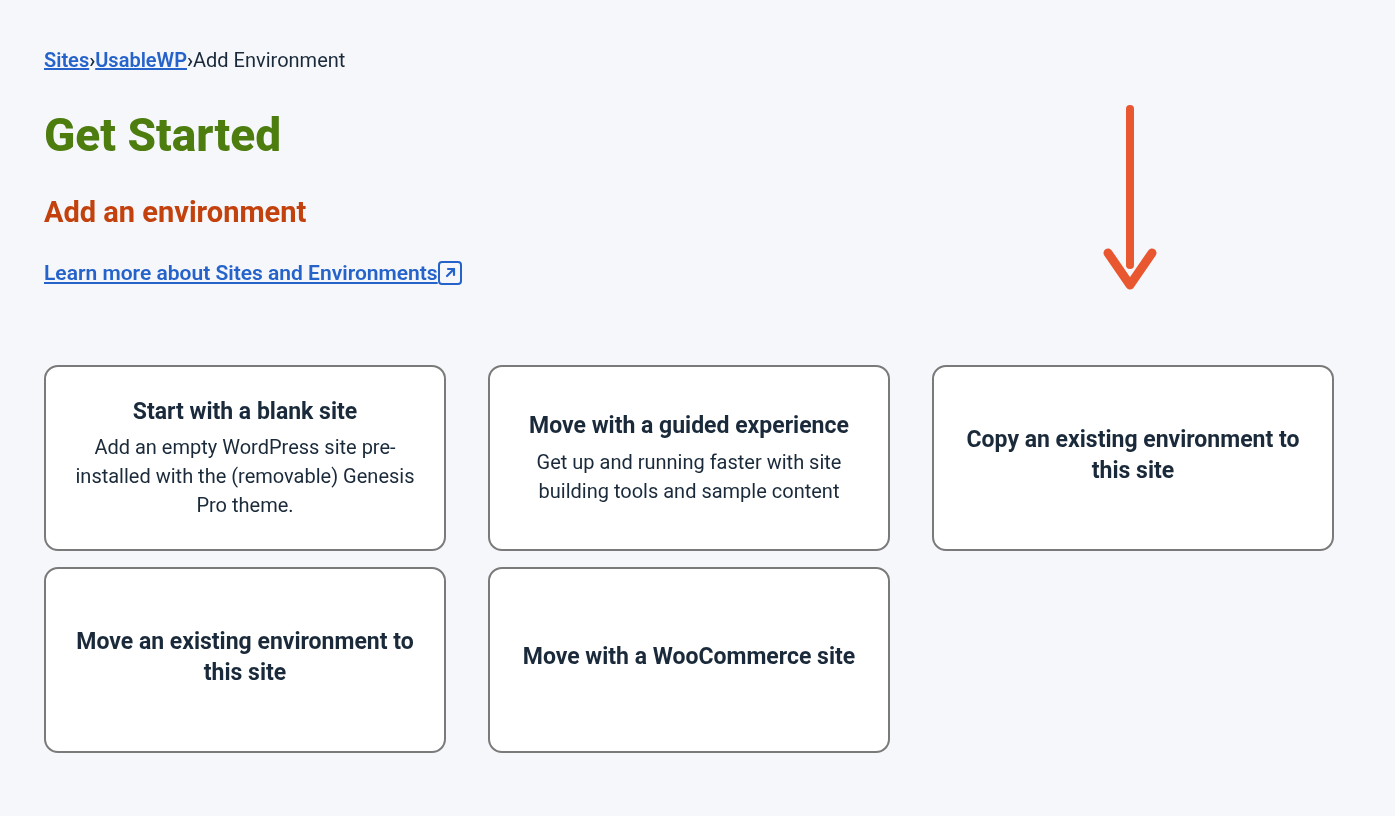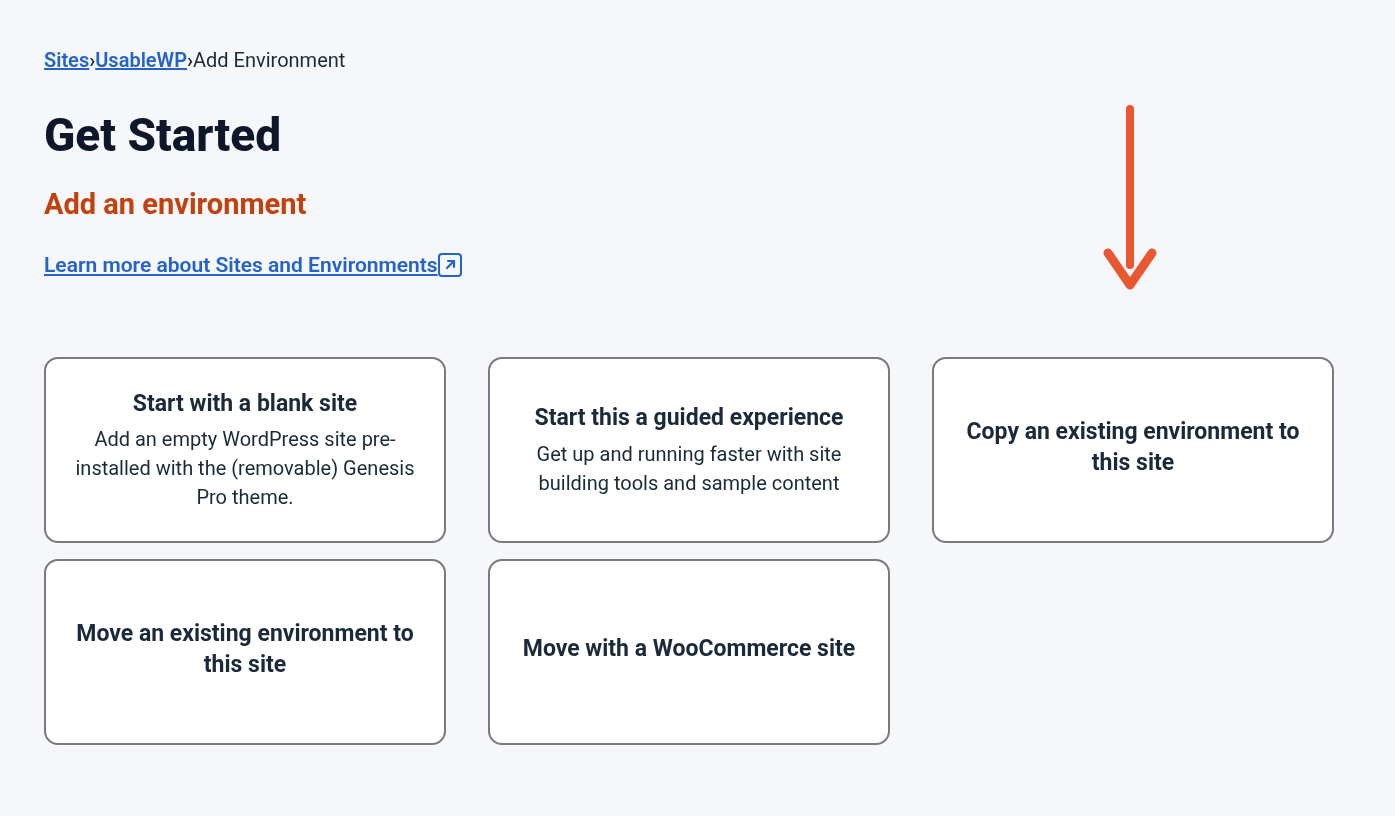--- a/index.html
+++ b/index.html
@@ -31,22 +31,22 @@
       font-size: 20px;
       font-weight: 600;
     }
     .breadcrumb .current {
       color: #1a2a3a;
       font-weight: 400;
     }
     h1.page-title {
       font-size: 46px;
       font-weight: 800;
-      color: #0f172a;
-      margin-bottom: 25px;
+      color: #4d7c0f;
+      margin-bottom: 33px;
     }
     h2.subtitle {
       font-size: 29px;
       font-weight: 700;
       color: #c2410c;
       margin-bottom: 32px;
     }
     .learn-more-row {
       display: flex;
       align-items: center;
@@ -133,21 +133,21 @@
     </svg>
   </span>
 </div>
 
 <div class="cards-grid">
   <div class="card">
     <div class="card-title">Start with a blank site</div>
     <div class="card-desc">Add an empty WordPress site pre-installed with the (removable) Genesis Pro theme.</div>
   </div>
   <div class="card">
-    <div class="card-title">Start this a guided experience</div>
+    <div class="card-title">Move with a guided experience</div>
     <div class="card-desc">Get up and running faster with site building tools and sample content</div>
   </div>
   <div class="card">
     <div class="card-title">Copy an existing environment to this site</div>
     <div class="card-desc"></div>
   </div>
   <div class="card">
     <div class="card-title">Move an existing environment to this site</div>
     <div class="card-desc"></div>
   </div>

